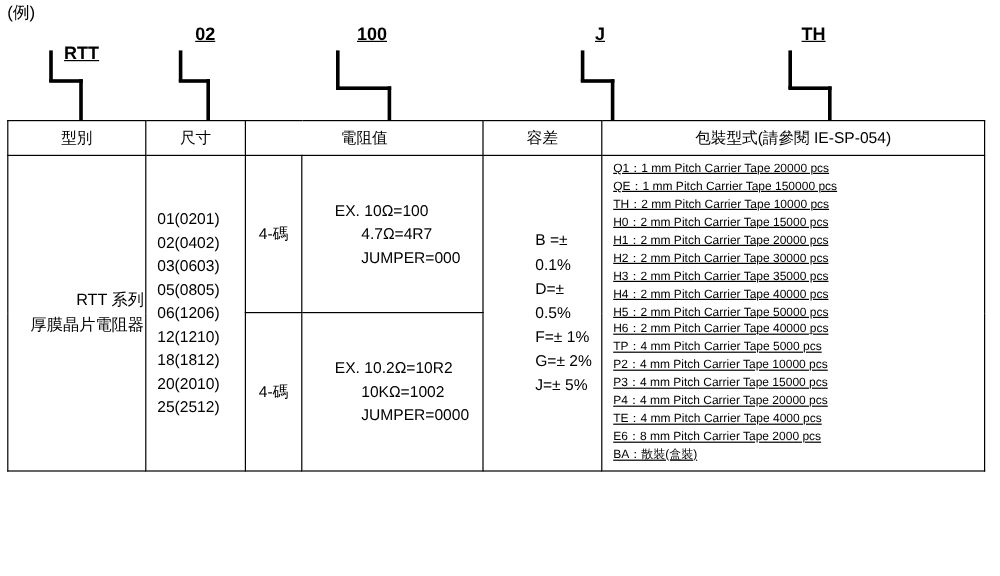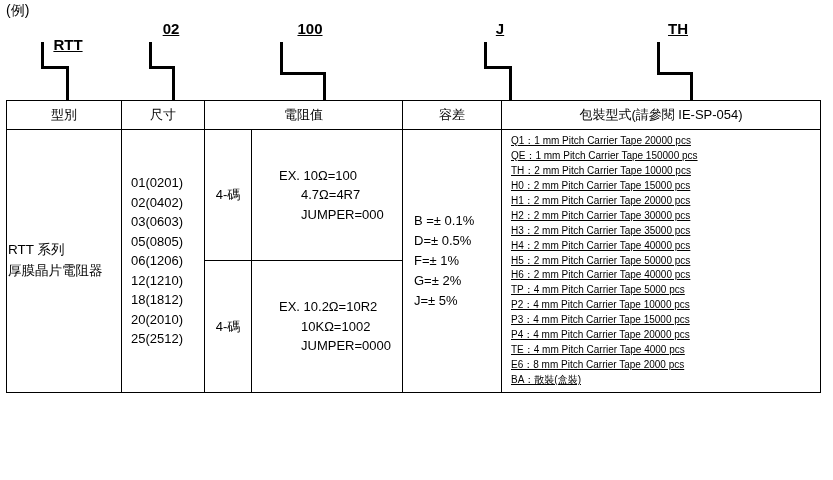--- a/index.html
+++ b/index.html
@@ -28,27 +28,27 @@
   .hdr{text-align:center;height:26px;font-size:13.5px;}
   .cell-center{text-align:center;}
 
   .col-type{width:112px;}
   .col-size{width:80px;}
   .col-digits{width:44px;}
   .col-res{width:148px;}
   .col-tol{width:96px;}
   .col-pack{width:316px;}
 
-  .type-txt{line-height:1.55;text-align:left;font-size:13.5px;}
+  .type-txt{line-height:1.55;text-align:right;font-size:13.5px;}
   .size-list{line-height:1.5;font-size:13px;padding-left:8px;}
   .res-block{line-height:1.5;font-size:13px;padding-left:26px;}
   .res-block .l1{}
   .res-block .l2{padding-left:22px;}
   .res-block .l3{padding-left:22px;}
-  .tol-list{line-height:1.55;font-size:13px;padding-left:10px;}
+  .tol-list{line-height:1.55;font-size:13px;padding-left:10px;margin-left:32px;}
   .pack-list{line-height:1.495;font-size:10px;padding-left:8px;padding-top:3px;padding-bottom:3px;text-decoration:underline;}
 </style>
 </head>
 <body>
 
 <div class="page">
 
   <div class="ex-label">(例)</div>
 
   <div class="code c1">RTT</div>

